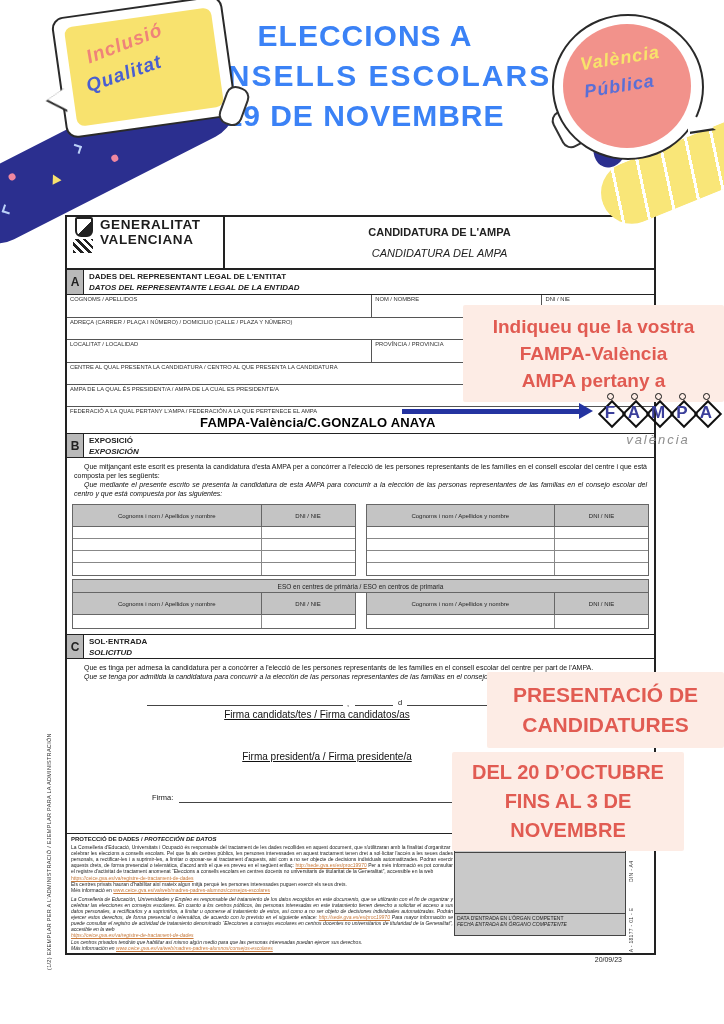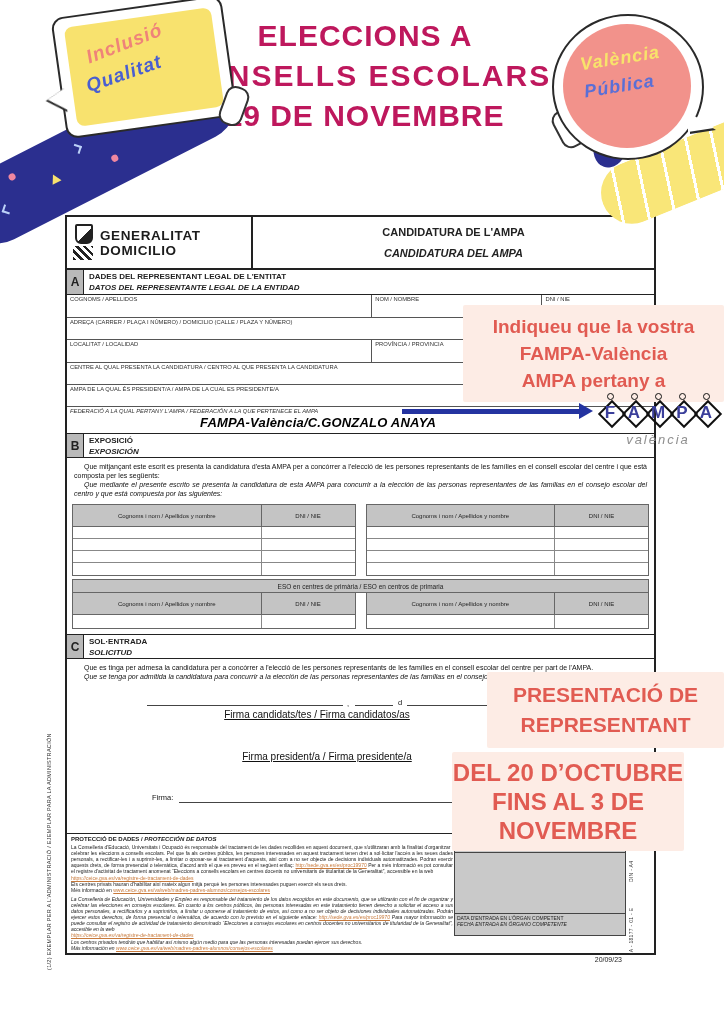--- a/index.html
+++ b/index.html
@@ -1,21 +1,21 @@
 <!DOCTYPE html>
 <html><head>
 <meta charset="utf-8">
 <style>
   * { margin:0; padding:0; box-sizing:border-box; }
   body { font-family:"Liberation Sans", sans-serif; background:#ffffff; }
   .canvas { position:relative; width:724px; height:1024px; background:#fff; overflow:hidden; }
 
   
   .poster-title { position:absolute; left:162px; top:16px; width:406px; text-align:center;
-    color:#be185d; font-weight:800; font-size:30px; line-height:40px; letter-spacing:1px; }
+    color:#3b82f6; font-weight:800; font-size:30px; line-height:40px; letter-spacing:1px; }
   .poster-title div:nth-child(2){ letter-spacing:2px; }
 
   
   .arm-left { position:absolute; left:-52px; top:118px; width:300px; height:74px; background:#2b2f8f;
     border-radius:60px; transform:rotate(-27deg); z-index:1; }
   .cf { position:absolute; }
   .cf-dot { width:7px; height:7px; border-radius:50%; background:#ef87a0; }
   .cf-tri { width:0; height:0; border-left:5px solid transparent; border-right:5px solid transparent; border-bottom:9px solid #f8e26e; }
   .cf-chev { width:8px; height:8px; border-right:2.5px solid #bcd1f8; border-bottom:2.5px solid #bcd1f8; }
   .sign-left { position:absolute; left:58px; top:6px; width:172px; height:122px; background:#fff;
@@ -50,43 +50,43 @@
   .bub-txt2 { position:absolute; left:30px; top:60px; font-size:18px; font-style:italic; font-weight:700;
     color:#5a6fd6; transform:rotate(-9deg); letter-spacing:1px; }
 
   
   .annex-line { position:absolute; left:65px; top:204px; width:591px; text-align:center;
     font-size:8px; font-weight:700; color:#111; }
   .form-outer { position:absolute; left:65px; top:215px; width:591px; height:740px;
     border:2px solid #222; background:#fff; color:#222; }
 
   .hdr-box { display:flex; height:53px; border-bottom:2px solid #222; }
-  .gv-cell { width:186px; border-right:2px solid #222; display:flex; align-items:center; padding-left:6px; gap:5px; }
+  .gv-cell { width:158px; border-right:2px solid #222; display:flex; align-items:flex-start; padding-left:6px; gap:5px; }
   .gv-emblem { width:22px; height:38px; flex:0 0 22px; }
   .gv-shield { width:18px; height:20px; border:2px solid #222; border-radius:2px 2px 6px 6px; margin-left:2px;
     background:linear-gradient(135deg,#fff 55%,#222 55%); }
   .gv-stripes { width:20px; height:14px; margin-top:2px;
     background:repeating-linear-gradient(45deg,#222 0 2.5px,#fff 2.5px 5.5px); }
   .gv-name { font-size:13.5px; font-weight:700; letter-spacing:0.6px; color:#1c1c1c; line-height:15px; }
   .hdr-title { flex:1; display:flex; flex-direction:column; justify-content:space-around; align-items:center; padding:5px 0; }
   .hdr-title .t-va { font-size:11px; font-weight:700; }
-  .hdr-title .t-es { font-size:11px; font-weight:700; font-style:italic; }
+  .hdr-title .t-es { font-size:11px; font-weight:400; font-style:italic; }
 
   .secbar { display:flex; border-bottom:1.5px solid #222; border-top:1.5px solid #222; height:25px; }
   .secbar.first { border-top:none; }
   .sec-letter { width:17px; background:#b9b9b9; border-right:1.5px solid #222; display:flex;
     align-items:center; justify-content:center; font-size:12px; font-weight:700; color:#222; }
   .sec-titles { padding:1px 0 0 5px; }
   .sec-titles .va { font-size:8px; font-weight:700; line-height:11px; }
   .sec-titles .es { font-size:8px; font-weight:700; font-style:italic; line-height:11px; }
 
   .frow { display:flex; border-bottom:1px solid #555; }
   .fcell { padding:1px 3px; font-size:5.8px; color:#333; overflow:hidden; }
   .bR { border-right:1px solid #555; }
-  .h23{height:23px;} .h22{height:22px;} .h26{height:26px;font-style:italic;}
+  .h23{height:23px;} .h22{height:22px;} .h26{height:26px;}
   .w52{width:52%;} .w29{width:29%;} .w19{width:19%;} .w81{width:81%;} .w100{width:100%;}
   .fed-value { font-size:13px; font-weight:700; color:#000; margin:1px 0 0 130px; letter-spacing:0.2px; }
 
   .para { padding:4px 7px 2px 7px; font-size:7px; line-height:9px; text-align:justify; color:#111; }
   .para p { text-indent:10px; }
   .para .es { font-style:italic; }
 
   .cand-wrap { padding:4px 5px 0 5px; }
   .cand-tables { display:flex; gap:10px; }
   .ctable { flex:1; border:1px solid #666; }
@@ -130,21 +130,21 @@
   .junta { position:absolute; left:67px; top:958px; }
   .junta .va { font-size:9.5px; font-weight:700; color:#111; }
   .junta .es { font-size:9.5px; font-weight:700; font-style:italic; color:#111; }
   .form-date { position:absolute; left:547px; top:956px; width:75px; text-align:right; font-size:7px; color:#222; }
 
   
   .note { position:absolute; background:#fdece5; border-radius:2px; color:#e15b52; font-weight:700;
     text-align:center; z-index:6; }
   .note-1 { left:463px; top:305px; width:261px; padding:8px 4px; font-size:19px; line-height:27px; }
   .note-2 { left:487px; top:672px; width:237px; padding:8px 2px; font-size:21px; line-height:30px; }
-  .note-3 { left:452px; top:752px; width:232px; padding:6px 0; font-size:24px; line-height:29px; }
+  .note-3 { left:452px; top:752px; width:232px; padding:6px 0; font-size:20px; line-height:29px; }
 
   .arrow { position:absolute; left:402px; top:409px; width:178px; height:5px; background:#2433a0; z-index:6; }
   .arrow:after { content:""; position:absolute; right:-13px; top:-6px; width:0; height:0;
     border-top:8px solid transparent; border-bottom:8px solid transparent; border-left:14px solid #2433a0; }
 
   .fampa { position:absolute; left:596px; top:396px; width:124px; z-index:6; text-align:center; }
   .fampa-row { display:flex; justify-content:center; gap:1px; }
   .dletter { position:relative; width:23px; height:34px; display:flex; align-items:center; justify-content:center;
     font-size:17px; font-weight:700; color:#3b3f9b; }
   .dletter:before { content:""; position:absolute; left:3px; top:8px; width:16px; height:16px;
@@ -197,21 +197,21 @@
   <div class="form-outer">
 
     <div class="hdr-box">
       <div class="gv-cell">
         <div class="gv-emblem">
           <div class="gv-shield"></div>
           <div class="gv-stripes"></div>
         </div>
         <div class="gv-name">
           <div>GENERALITAT</div>
-          <div>DOMICILIO</div>
+          <div>VALENCIANA</div>
         </div>
       </div>
       <div class="hdr-title">
         <div class="t-va">CANDIDATURA DE L'AMPA</div>
         <div class="t-es">CANDIDATURA DEL AMPA</div>
       </div>
     </div>
 
     <div class="secbar first">
       <div class="sec-letter">A</div>
@@ -395,21 +395,21 @@
   <div class="vertical" style="left:628px; top:892px; height:62px; font-size:5px;">IA - 18177 - 01 - E</div>
   <div class="form-date">20/09/23</div>
 
   <div class="note note-1">
     <div>Indiqueu que la vostra</div>
     <div>FAMPA-València</div>
     <div>AMPA pertany a</div>
   </div>
   <div class="note note-2">
     <div>PRESENTACIÓ DE</div>
-    <div>REPRESENTANT</div>
+    <div>CANDIDATURES</div>
   </div>
   <div class="note note-3">
     <div>DEL 20 D’OCTUBRE</div>
     <div>FINS AL 3 DE NOVEMBRE</div>
   </div>
 
   <div class="arrow"></div>
 
   <div class="fampa">
     <div class="fampa-row">

